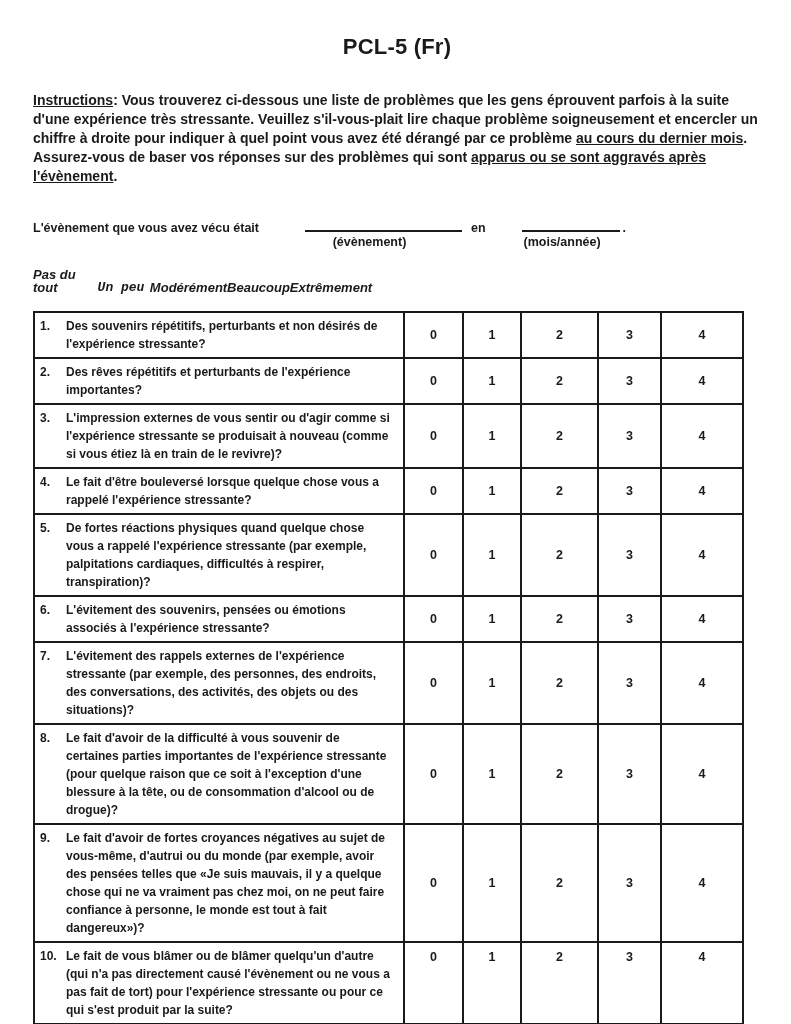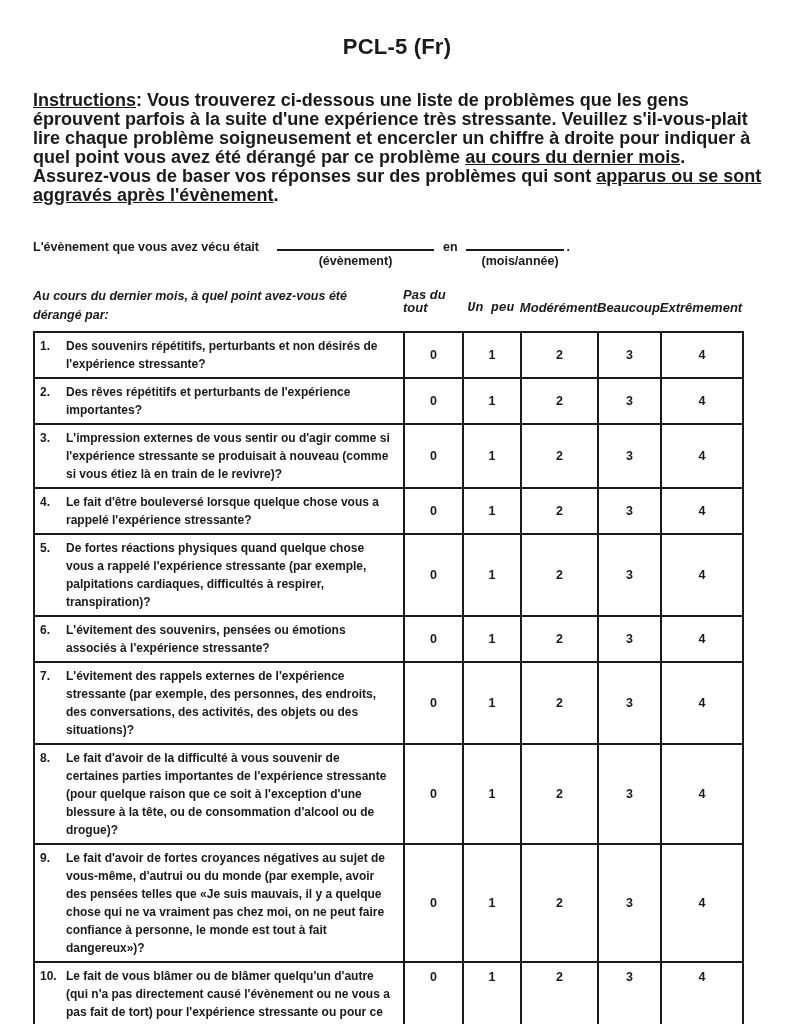--- a/index.html
+++ b/index.html
@@ -16,34 +16,35 @@
   }
   .page{padding:34px 30px 0 33px;}
   .title{
     text-align:center;
     font-size:22px;
     letter-spacing:.2px;
   }
   .instructions{
     margin-top:31px;
     width:730px;
-    font-size:18px;
+    font-size:14px;
     line-height:19px;
   }
   .instructions span.u{text-decoration:underline;}
   .event-line{
     margin-top:33px;
     font-size:12.5px;
     white-space:nowrap;
     height:40px;
   }
   .blank-wrap{
     display:inline-block;
     position:relative;
     vertical-align:baseline;
+    padding-left:28px;
   }
   .blank{
     display:block;
     height:13px;
     border-bottom:2px solid var(--border);
   }
   .blank.b1{width:157px;margin-left:18px;}
   .blank.b2{width:98px;}
   .blank-caption{
     position:absolute;
@@ -120,21 +121,20 @@
 
   <div class="title">PCL-5 (Fr)</div>
 
   <div class="instructions"><span class="u">Instructions</span><span>: Vous trouverez ci-dessous une liste de problèmes que les gens éprouvent parfois à la suite d'une expérience très stressante. Veuillez s'il-vous-plait lire chaque problème soigneusement et encercler un chiffre à droite pour indiquer à quel point vous avez été dérangé par ce problème </span><span class="u">au cours du dernier mois</span><span>. Assurez-vous de baser vos réponses sur des problèmes qui sont </span><span class="u">apparus ou se sont aggravés après l'évènement</span><span>.</span></div>
 
   <div class="event-line">
     <span>L'évènement que vous avez vécu était</span><span class="blank-wrap"><span class="blank b1"></span><span class="blank-caption">(évènement)</span></span><span class="conn">en</span><span class="blank-wrap"><span class="blank b2"></span><span class="blank-caption">(mois/année)</span></span><span class="period">.</span>
   </div>
 
   <div class="scale-header">
-    <div class="sh-prompt">Au cours du dernier mois, à quel point avez-vous été dérangé par:</div>
     <div class="sh-col w0">Pas du tout</div>
     <div class="sh-col w1">Un peu</div>
     <div class="sh-col w2">Modérément</div>
     <div class="sh-col w3">Beaucoup</div>
     <div class="sh-col w4">Extrêmement</div>
   </div>
 
   <table class="q-table">
     <colgroup>
       <col style="width:370px">

